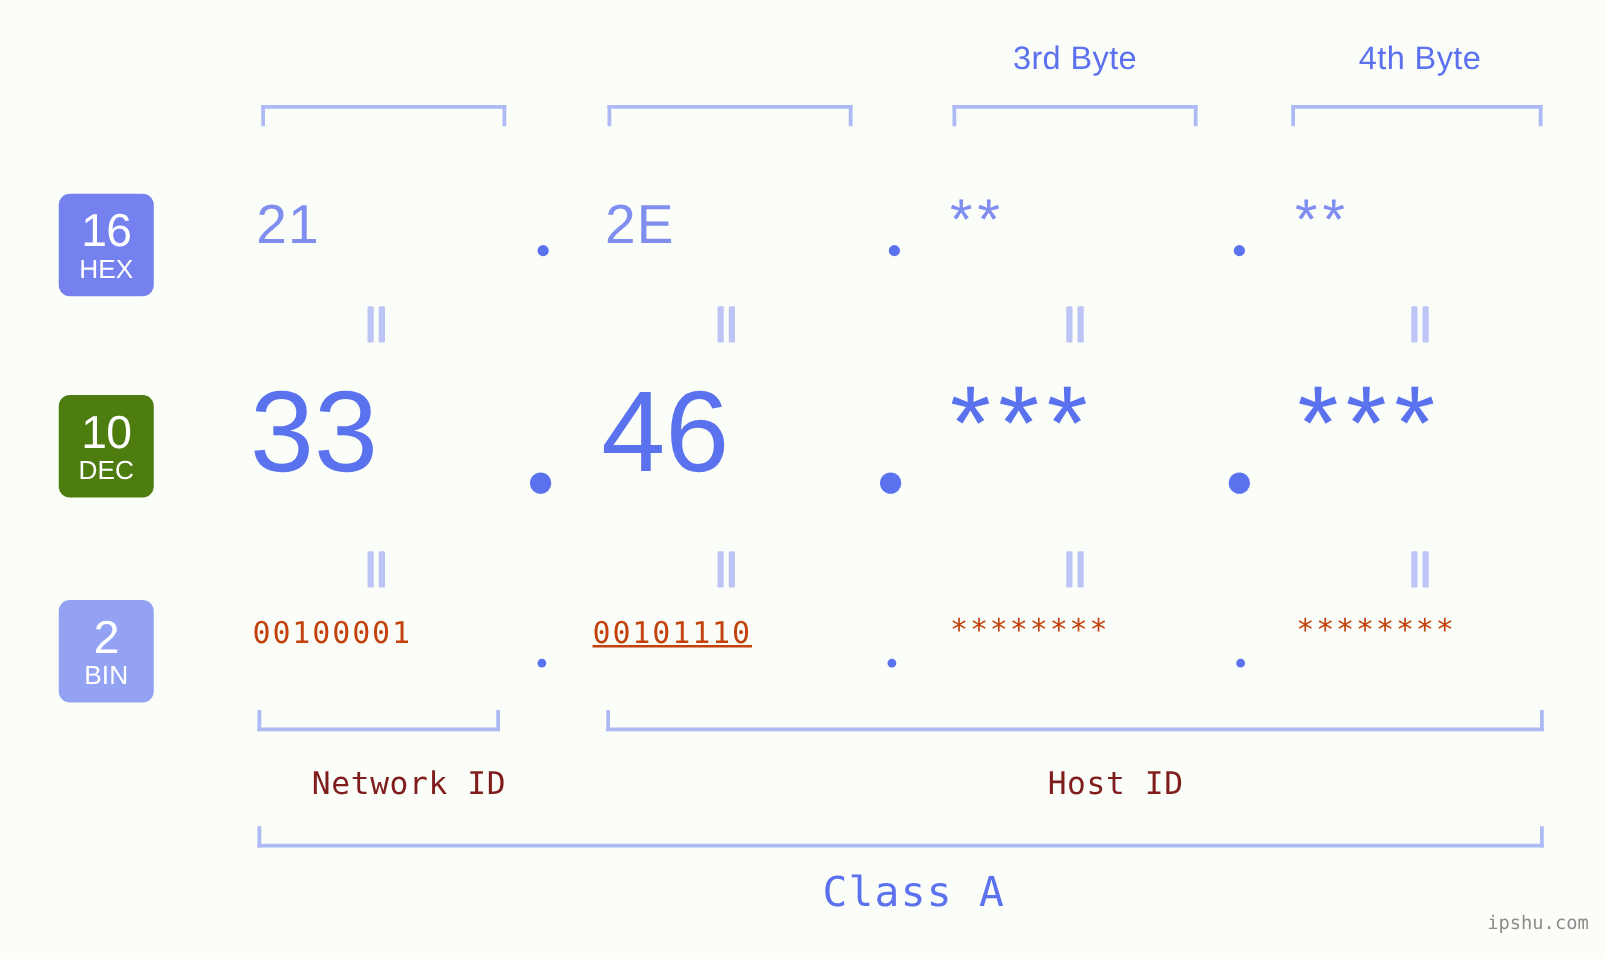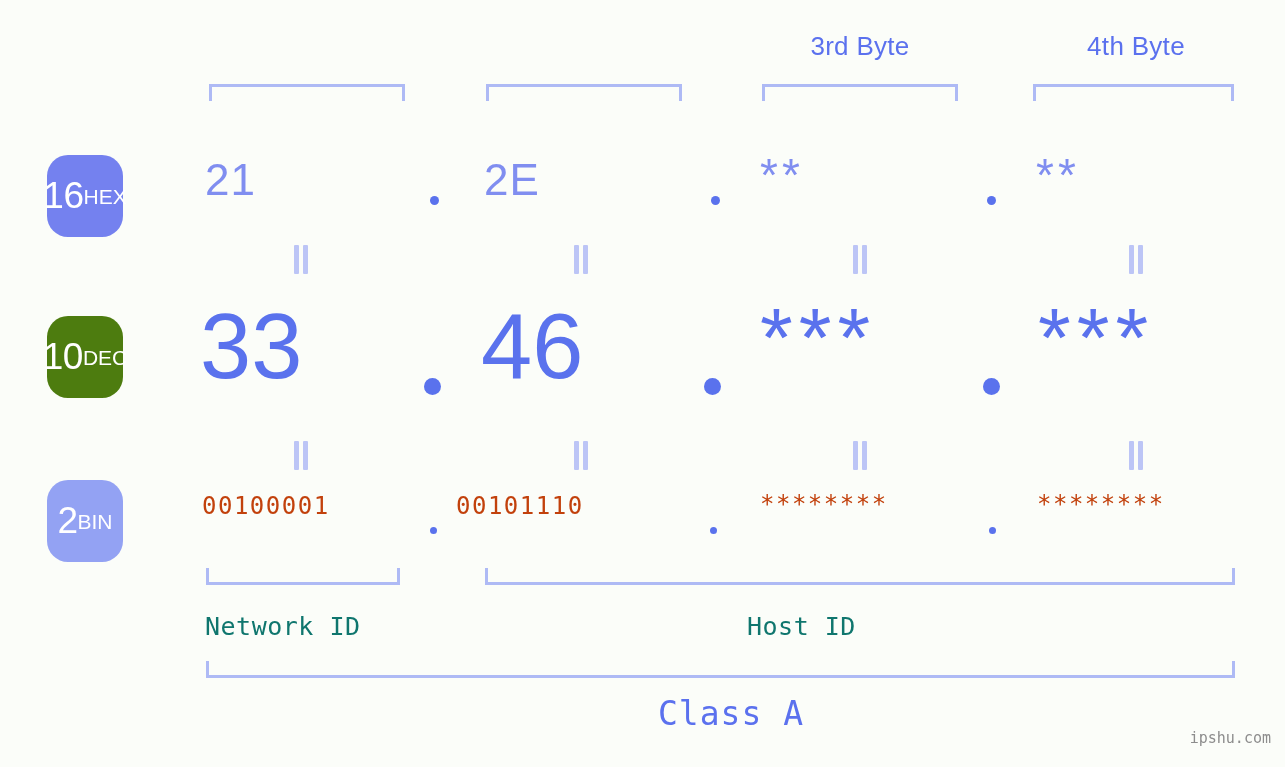--- a/index.html
+++ b/index.html
@@ -20,24 +20,24 @@
     left: 0; top: 0;
     width: 1285px;
     height: 767px;
   }
 
   
   .badge {
     position: absolute;
     width: 76px;
     height: 82px;
-    border-radius: 21px;
+    border-radius: 9px;
     color: #ffffff;
     display: flex;
-    flex-direction: row;
+    flex-direction: column;
     align-items: center;
     justify-content: center;
     line-height: 1;
     box-sizing: border-box;
   }
   .badge .num {
     font-size: 37px;
     font-weight: 400;
     letter-spacing: -0.5px;
     margin-bottom: 2px;
@@ -147,25 +147,25 @@
     height: 29px;
     background: #bcc5f6;
     border-radius: 1px;
   }
   .eq span.a { left: 2px; }
   .eq span.b { left: 11px; }
 
   
   .id-label {
     position: absolute;
-    text-align: left;
+    text-align: right;
     white-space: nowrap;
     font-family: "DejaVu Sans Mono", monospace;
     font-size: 25px;
-    color: #0f766e;
+    color: #7f1d1d;
     letter-spacing: 0.5px;
     line-height: 1;
   }
 
   .class-label {
     position: absolute;
     text-align: center;
     white-space: nowrap;
     font-family: "DejaVu Sans Mono", monospace;
     font-size: 33px;
@@ -271,21 +271,21 @@
   </div>
   <div class="eq" style="left:1127px; top:441px;">
     <span class="a"></span>
       <span class="b"></span>
   </div>
 
   <div class="row-bin">
     <div class="val" style="left:202px; width:200px;">00100001</div>
     <div class="dot bin" style="left:430px; top:527px;"></div>
 
-    <div class="val" style="left:456px; width:200px;">00101110</div>
+    <div class="val" style="left:474px; width:200px;text-decoration:underline;">00101110</div>
     <div class="dot bin" style="left:710px; top:527px;"></div>
 
     <div class="val star" style="left:760px; width:200px;">********</div>
     <div class="dot bin" style="left:989px; top:527px;"></div>
 
     <div class="val star" style="left:1037px; width:200px;">********</div>
   </div>
 
   <div class="bracket-bot" style="left:206px; top:568px; width:194px;"></div>
   <div class="id-label" style="left:205px; top:614px; width:200px;">Network ID</div>

